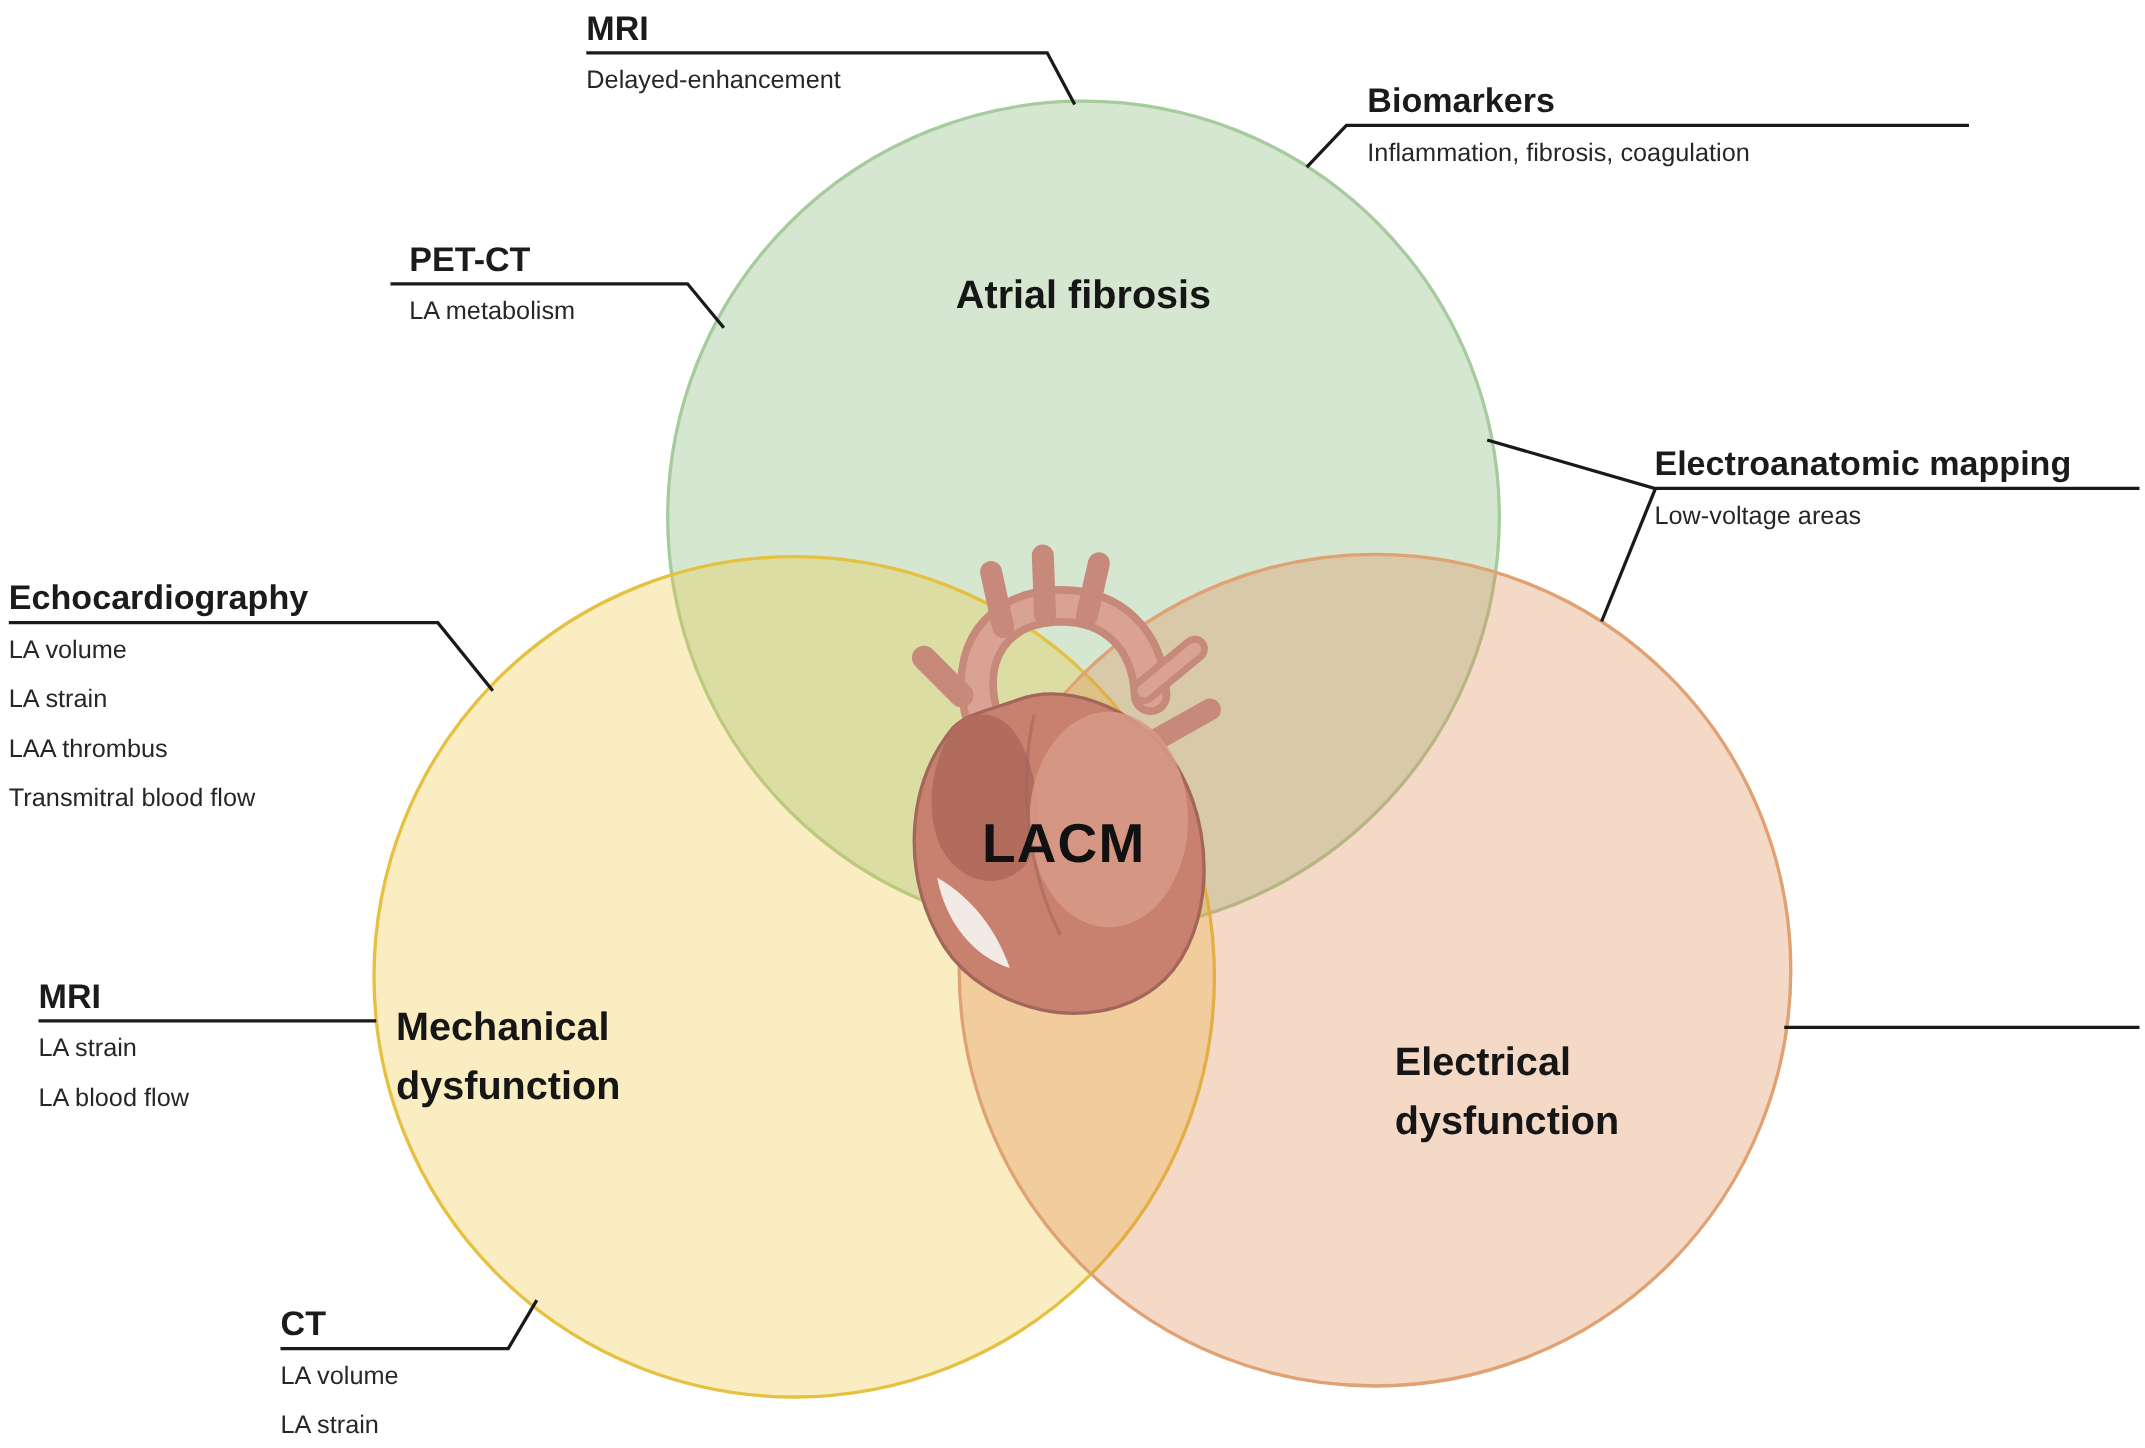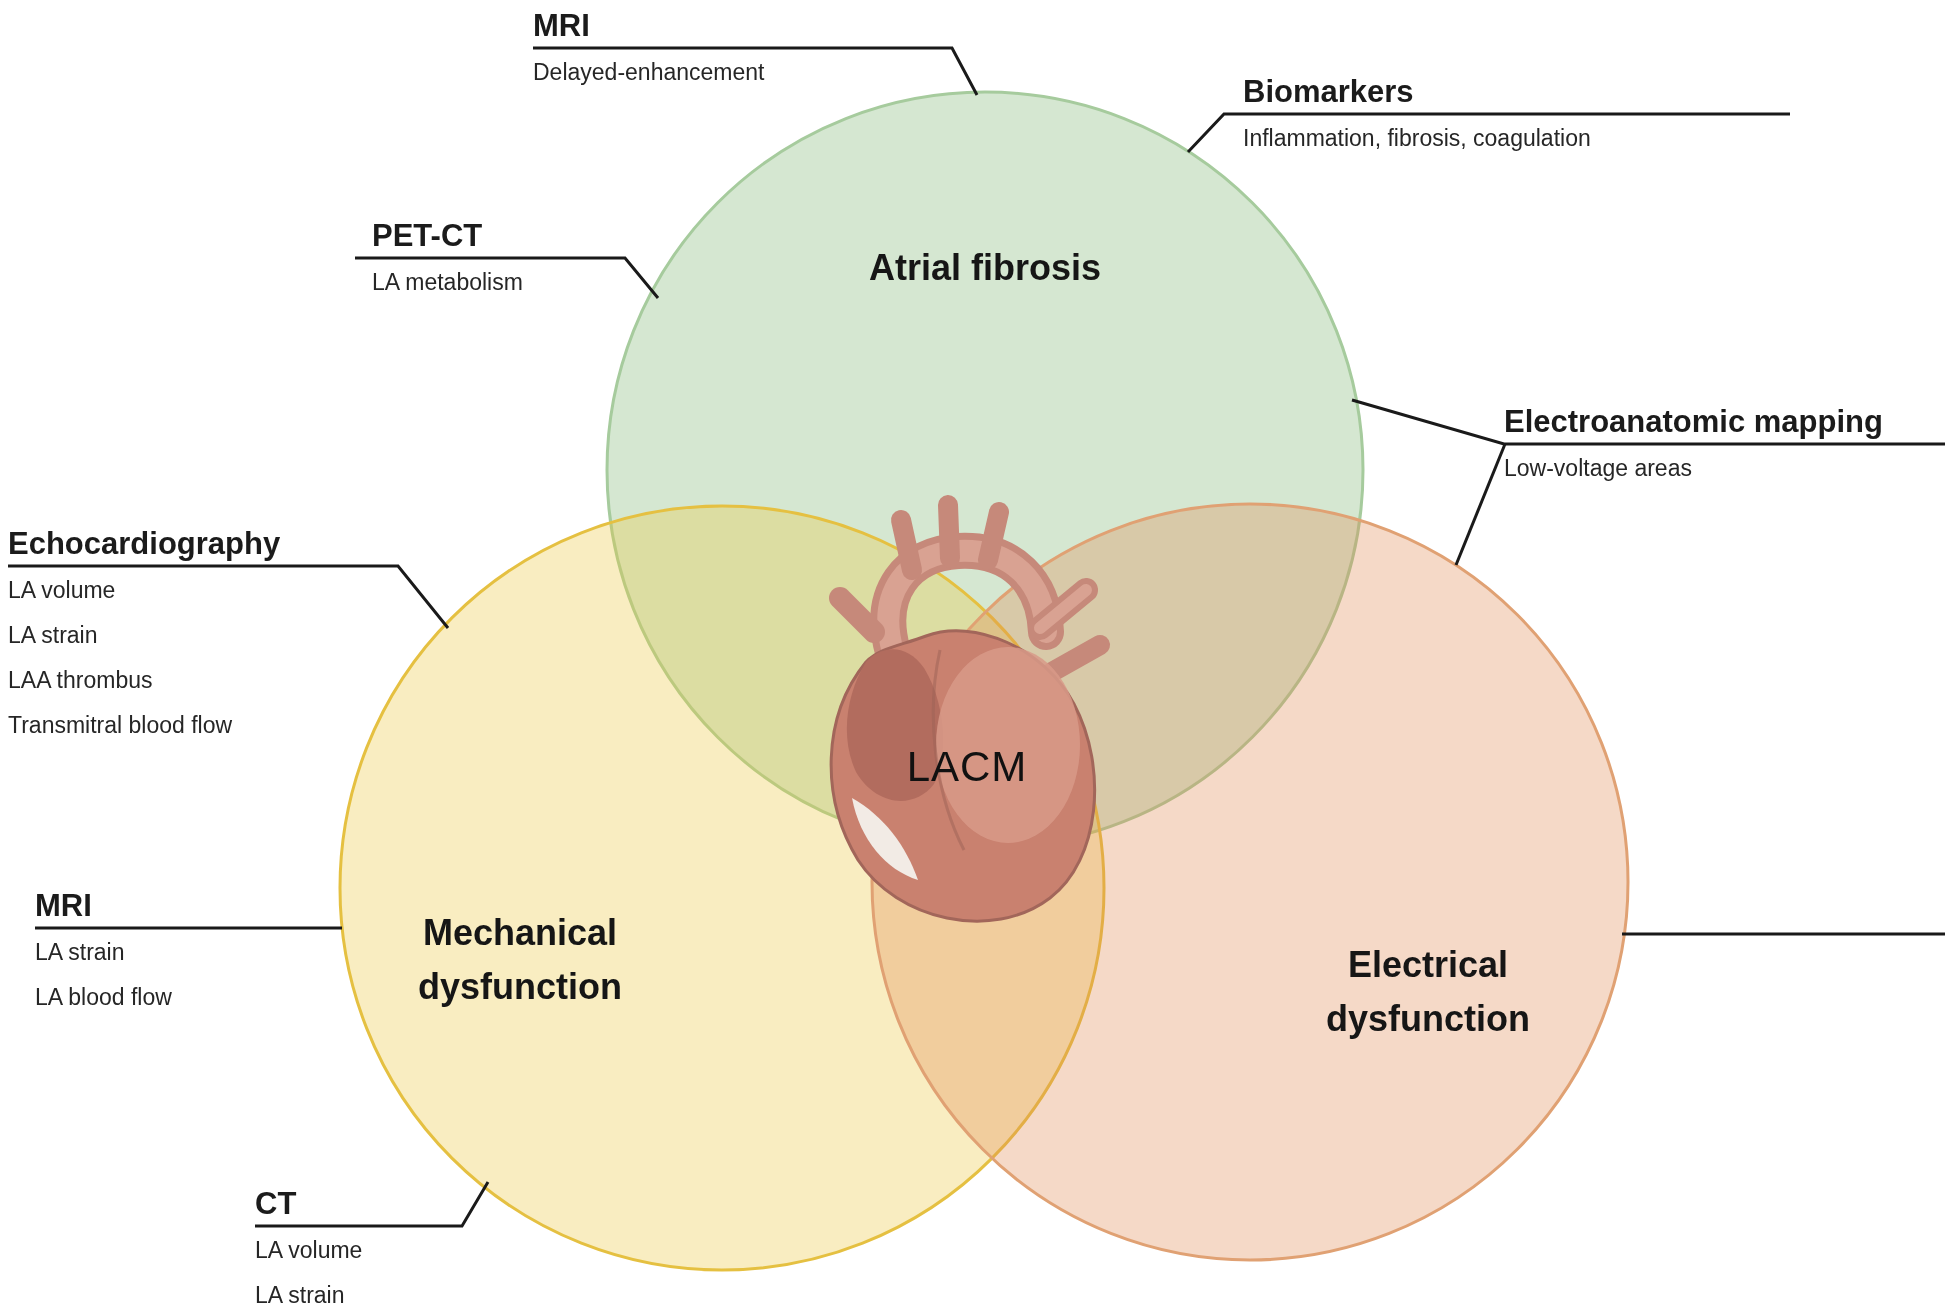--- a/index.html
+++ b/index.html
@@ -37,35 +37,34 @@
   #callout-echocardiography    { left: 8px;    top: 526px; }
   #callout-mri-mechanical      { left: 35px;   top: 888px; }
   #callout-ecg                 { left: 1640px; top: 894px; }
   #callout-ct                  { left: 255px;  top: 1186px; }
 
   .circle-label {
     position: absolute;
     font-size: 36px;
     font-weight: bold;
     line-height: 54px;
-    text-align: center;
     transform: translateX(-50%);
     color: #161616;
   }
   #label-fibrosis   { left: 985px;  top: 246px; line-height: 44px; white-space: nowrap; }
   #label-mechanical { left: 520px;  top: 906px; width: 320px; }
   #label-electrical { left: 1428px; top: 902px; width: 320px; margin-top: 36px; }
 
   .center-label {
     position: absolute;
     left: 967px;
     top: 740px;
     transform: translateX(-50%);
-    font-size: 42px;
-    font-weight: normal;
+    font-size: 50px;
+    font-weight: bold;
     line-height: 54px;
     letter-spacing: 1px;
     color: #111111;
   }
 
   .circle-fibrosis   { }
   .circle-mechanical { }
   .circle-electrical { }
 </style>
 </head>

